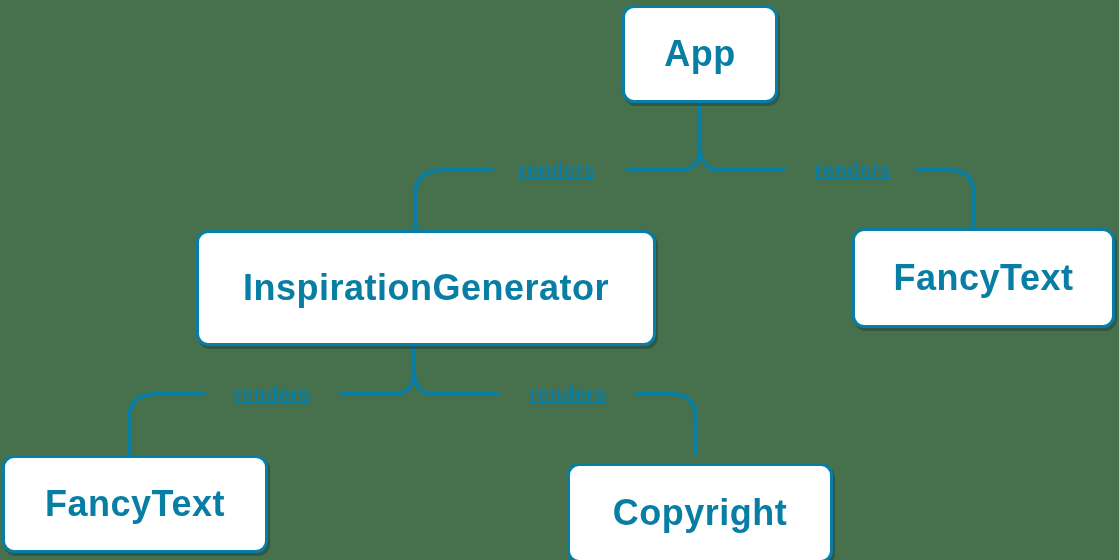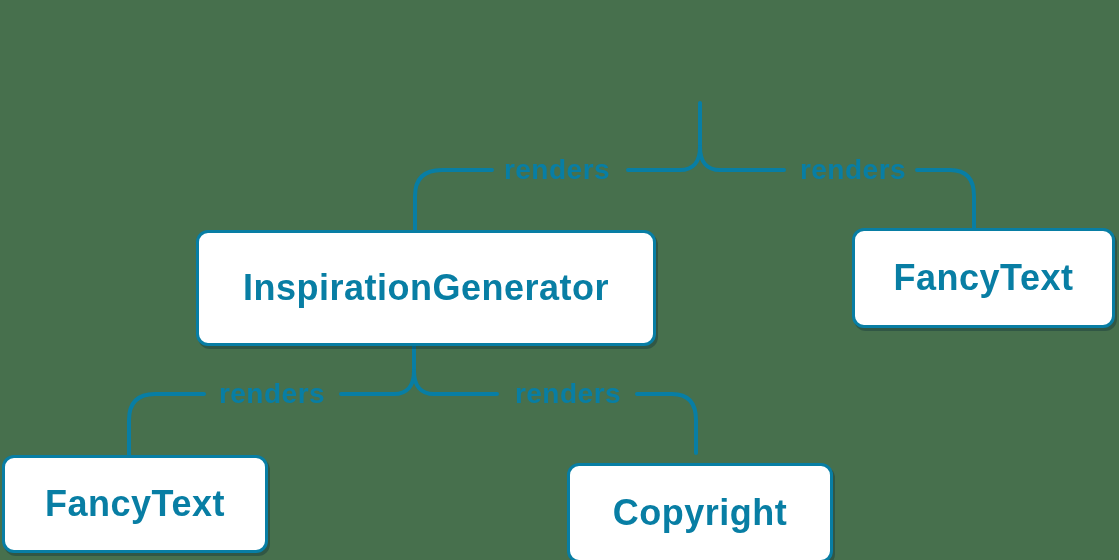--- a/index.html
+++ b/index.html
@@ -40,24 +40,25 @@
   }
   .node-app                { left: 622px; top: 5px;   width: 156px; height: 98px;  }
   .node-inspiration        { left: 196px; top: 230px; width: 460px; height: 116px;  }
   .node-fancytext-top      { left: 852px; top: 228px; width: 263px; height: 100px; }
   .node-fancytext-bottom   { left: 2px;   top: 455px; width: 266px; height: 98px;  }
   .node-copyright          { left: 567px; top: 463px; width: 266px; height: 100px; }
   .edge-label {
     position: absolute;
     transform: translate(-50%, -50%);
     color: #087EA4;
-    font-size: 28px;
+    font-size: 20px;
     font-weight: 600;
     letter-spacing: 0.5px;
     white-space: nowrap;
+    text-decoration: underline;
   }
   .edge-label-1 { left: 557px; top: 170px; }
   .edge-label-2 { left: 853px; top: 170px; }
   .edge-label-3 { left: 272px; top: 394px; }
   .edge-label-4 { left: 568px; top: 394px; }
 </style>
 </head>
 <body>
 
 <div class="stage">
@@ -78,20 +79,23 @@
         <path d="M414 371 C414 386 407 394 394 394 H341"></path>
         <path d="M204 394 H155 Q129 394 129 420 V455"></path>
       </g>
       <g>
         <path d="M414 371 C414 386 421 394 434 394 H497"></path>
         <path d="M637 394 H672 Q696 394 696 420 V453"></path>
       </g>
     </g>
   </svg>
 
+  <div class="node node-app">
+    <span>App</span>
+  </div>
 
   <div class="node node-inspiration">
     <span>InspirationGenerator</span>
   </div>
 
   <div class="node node-fancytext-top">
     <span>FancyText</span>
   </div>
 
   <div class="node node-fancytext-bottom">

